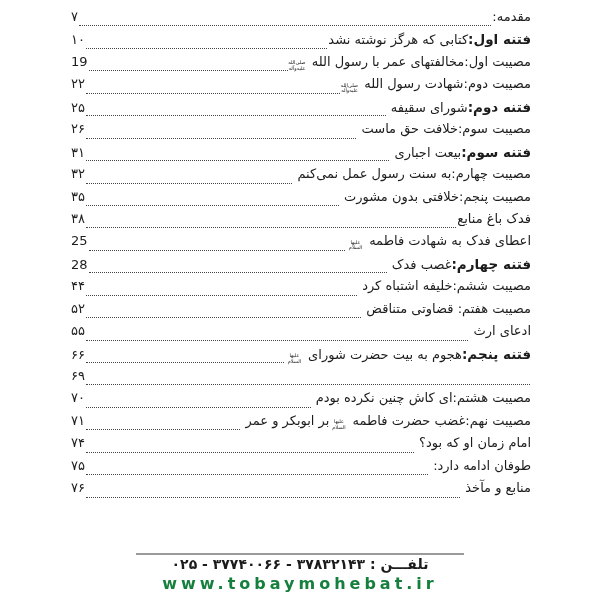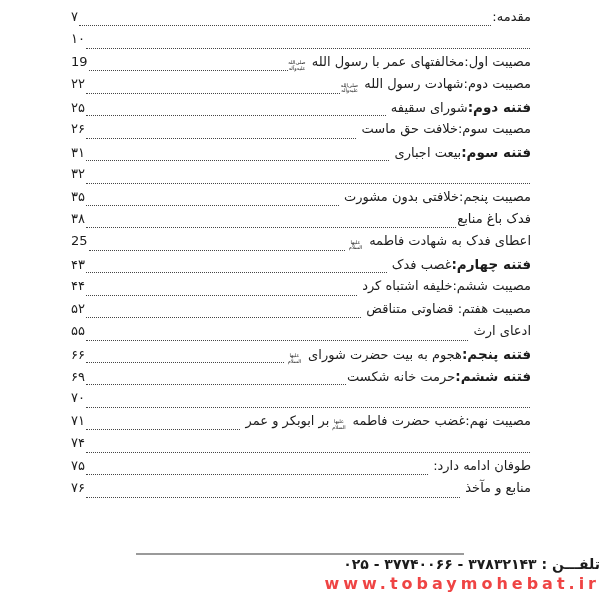--- a/index.html
+++ b/index.html
@@ -6,38 +6,39 @@
   .sheet{position:relative;width:600px;height:600px;background:#ffffff;
          font-family:"DejaVu Sans",sans-serif;color:#1c1c1c;}
   .toc{position:absolute;top:9px;right:69px;left:71px;}
   .row{display:flex;direction:rtl;align-items:baseline;height:22.45px;font-size:13px;}
   .row b{font-weight:bold;white-space:pre;font-size:13.5px;}
   .title,.tail,.pagenum{white-space:pre;}
   .leader{flex:1 1 auto;min-width:8px;align-self:flex-end;height:0;
           border-bottom:1.7px dotted #454545;margin:0 1px 5px 1px;}
   .hon{display:inline-block;width:15px;font-size:5px;line-height:1.15;
        text-align:center;vertical-align:-4px;margin:0 2px;white-space:normal;}
-  .footer{position:absolute;left:0;right:0;bottom:7px;text-align:right;}
+  .footer{position:absolute;left:0;right:0;bottom:7px;text-align:center;}
   .footer-rule{width:328px;margin:0 auto;border-top:2px solid #9a9a9a;}
   .footer-phone{direction:rtl;font-size:14px;font-weight:bold;margin-top:1px;color:#1b1b1b;}
   .footer-phone .nums{letter-spacing:2px;}
-  .footer-site{font-size:16px;font-weight:bold;letter-spacing:4px;color:#ef4444;margin-top:2px;}
+  .footer-site{font-size:16px;font-weight:bold;letter-spacing:4px;color:#15803d;margin-top:2px;}
 </style>
 </head>
 <body>
 
 <div class="sheet">
 
   <div class="toc">
       <div class="row">
         <span class="title"><span>مقدمه:</span></span>
         <span class="leader"></span>
         <span class="pagenum">۷</span>
       </div>
       <div class="row">
+        <span class="title"><b>فتنه اول:</b><span>کتابی که هرگز نوشته نشد</span></span>
         <span class="leader"></span>
         <span class="pagenum">۱۰</span>
       </div>
       <div class="row">
         <span class="title"><span>مصیبت اول:مخالفتهای عمر با رسول الله </span><span class="hon">صلی‌الله علیه‌وآله</span></span>
         <span class="leader"></span>
         <span class="pagenum">19</span>
       </div>
       <div class="row">
         <span class="title"><span>مصیبت دوم:شهادت رسول الله </span><span class="hon">صلی‌الله علیه‌وآله</span></span>
@@ -53,20 +54,21 @@
         <span class="title"><span>مصیبت سوم:خلافت حق ماست </span></span>
         <span class="leader"></span>
         <span class="pagenum">۲۶</span>
       </div>
       <div class="row">
         <span class="title"><b>فتنه سوم:</b><span>بیعت اجباری </span></span>
         <span class="leader"></span>
         <span class="pagenum">۳۱</span>
       </div>
       <div class="row">
+        <span class="title"><span>مصیبت چهارم:به سنت رسول عمل نمی‌کنم </span></span>
         <span class="leader"></span>
         <span class="pagenum">۳۲</span>
       </div>
       <div class="row">
         <span class="title"><span>مصیبت پنجم:خلافتی بدون مشورت </span></span>
         <span class="leader"></span>
         <span class="pagenum">۳۵</span>
       </div>
       <div class="row">
         <span class="title"><span>فدک باغ منابع</span></span>
@@ -74,21 +76,21 @@
         <span class="pagenum">۳۸</span>
       </div>
       <div class="row">
         <span class="title"><span>اعطای فدک به شهادت فاطمه </span><span class="hon">علیها السلام</span></span>
         <span class="leader"></span>
         <span class="pagenum">25</span>
       </div>
       <div class="row">
         <span class="title"><b>فتنه چهارم:</b><span>غصب فدک </span></span>
         <span class="leader"></span>
-        <span class="pagenum">۴۳</span>
+        <span class="pagenum">28</span>
       </div>
       <div class="row">
         <span class="title"><span>مصیبت ششم:خلیفه اشتباه کرد </span></span>
         <span class="leader"></span>
         <span class="pagenum">۴۴</span>
       </div>
       <div class="row">
         <span class="title"><span>مصیبت هفتم: قضاوتی متناقض </span></span>
         <span class="leader"></span>
         <span class="pagenum">۵۲</span>
@@ -97,34 +99,35 @@
         <span class="title"><span>ادعای ارث </span></span>
         <span class="leader"></span>
         <span class="pagenum">۵۵</span>
       </div>
       <div class="row">
         <span class="title"><b>فتنه پنجم:</b><span>هجوم به بیت حضرت شورای </span><span class="hon">علیها السلام</span></span>
         <span class="leader"></span>
         <span class="pagenum">۶۶</span>
       </div>
       <div class="row">
-        <span class="title"><b>فتنه ششم:</b><span>حرمت خانه شکست</span></span>
         <span class="leader"></span>
         <span class="pagenum">۶۹</span>
       </div>
       <div class="row">
+        <span class="title"><span>مصیبت هشتم:ای کاش چنین نکرده بودم </span></span>
         <span class="leader"></span>
         <span class="pagenum">۷۰</span>
       </div>
       <div class="row">
         <span class="title"><span>مصیبت نهم:غضب حضرت فاطمه </span><span class="hon">علیها السلام</span><span class="tail">بر ابوبکر و عمر </span></span>
         <span class="leader"></span>
         <span class="pagenum">۷۱</span>
       </div>
       <div class="row">
+        <span class="title"><span>امام زمان او که بود؟ </span></span>
         <span class="leader"></span>
         <span class="pagenum">۷۴</span>
       </div>
       <div class="row">
         <span class="title"><span>طوفان ادامه دارد: </span></span>
         <span class="leader"></span>
         <span class="pagenum">۷۵</span>
       </div>
       <div class="row">
         <span class="title"><span>منابع و مآخذ </span></span>

